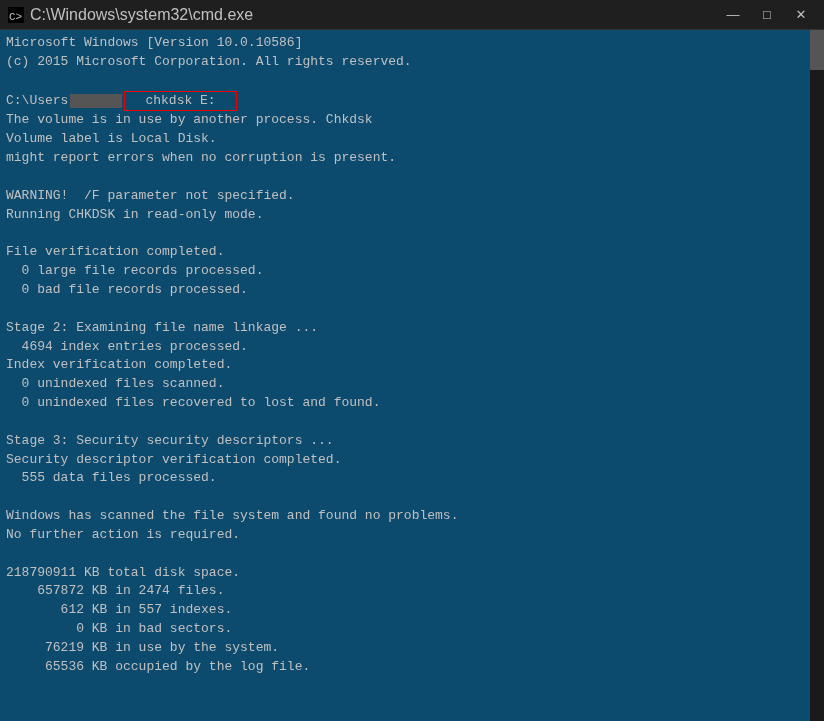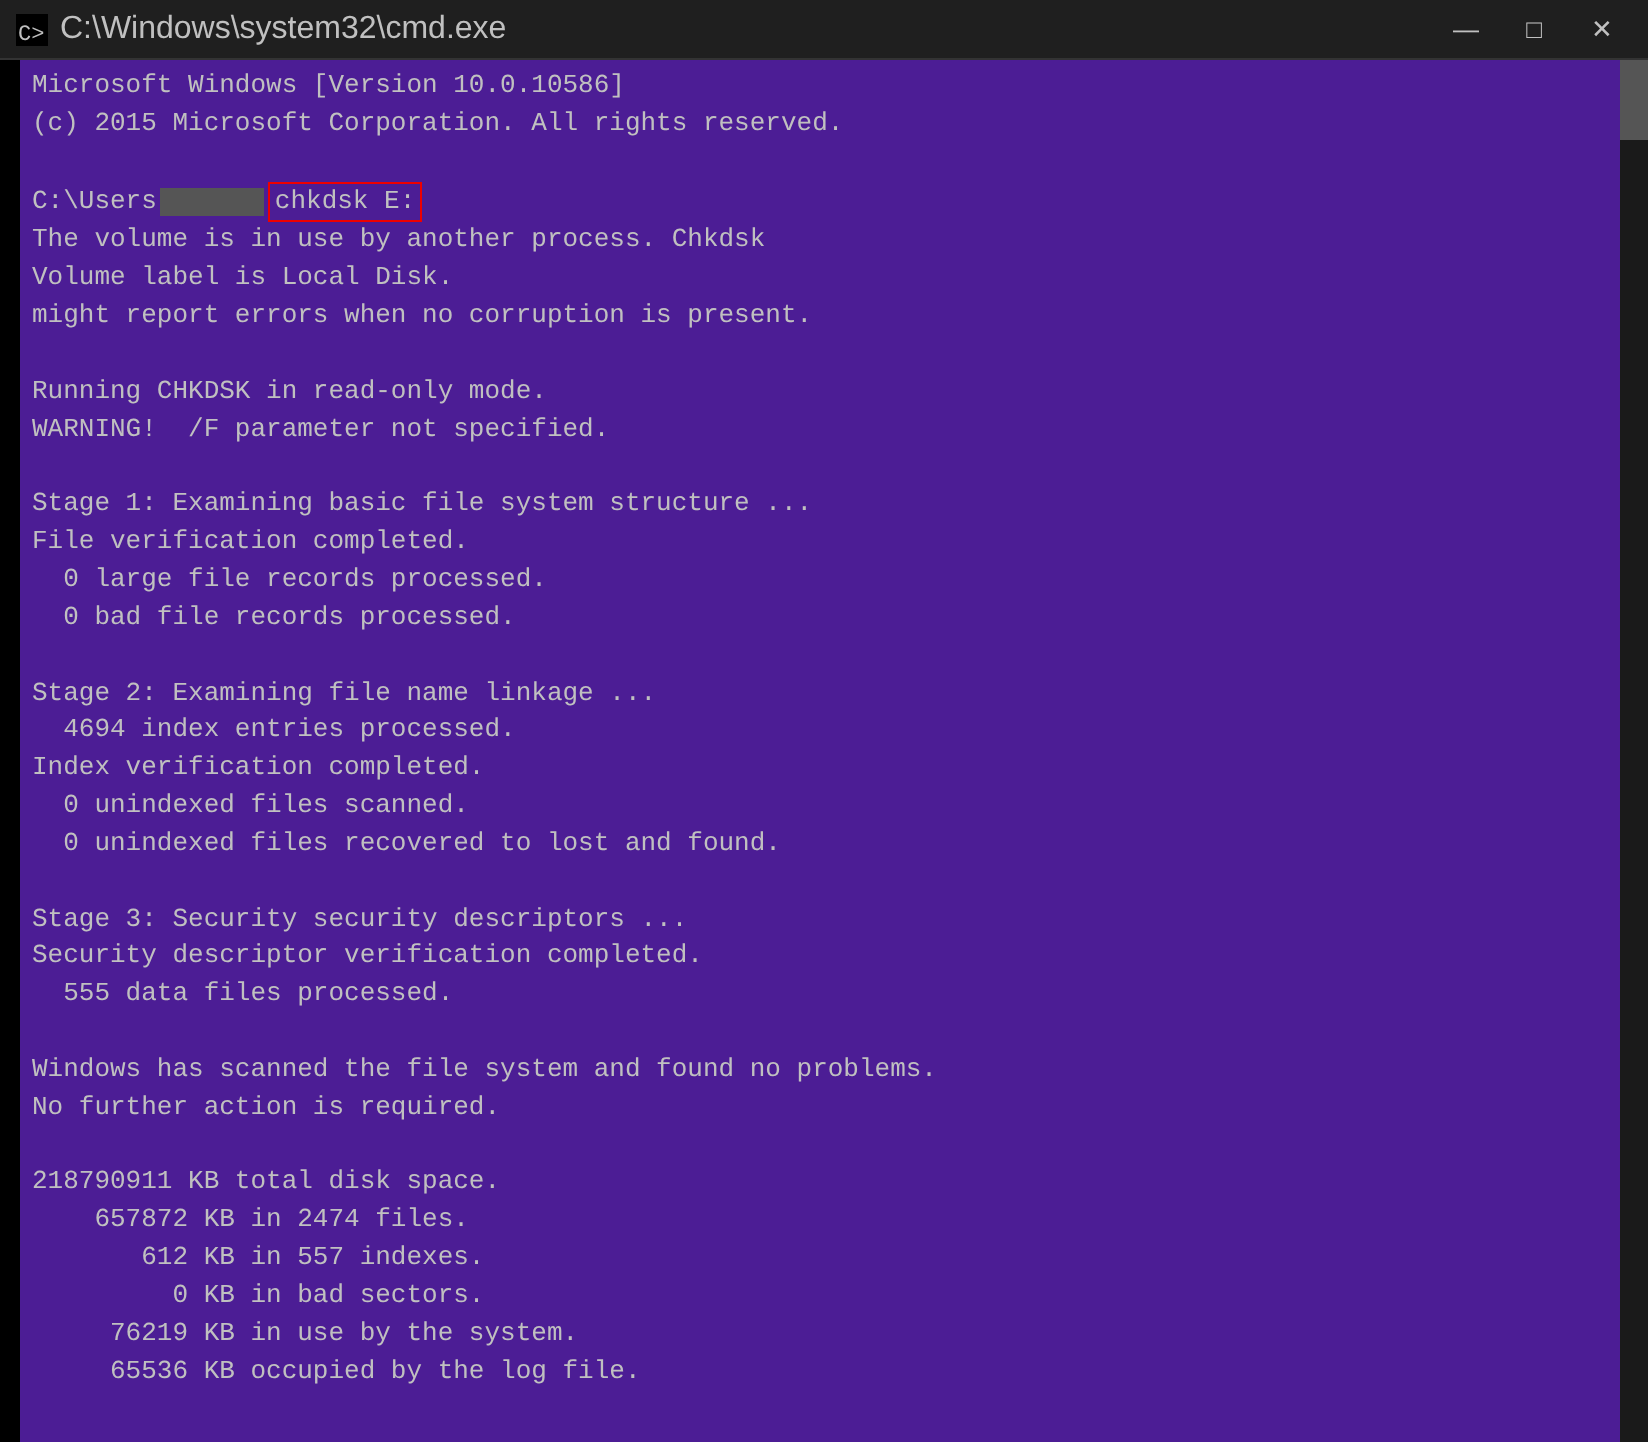--- a/index.html
+++ b/index.html
@@ -49,26 +49,25 @@
       border: none;
       color: #c0c0c0;
       font-size: 13px;
       cursor: pointer;
       display: flex;
       align-items: center;
       justify-content: center;
       font-family: Arial, sans-serif;
     }
     .terminal-body {
-      background: #4c1d95;
+      background: #0c4a6e;
       padding: 4px 6px;
       height: calc(721px - 30px);
       overflow: hidden;
       position: relative;
-      margin-left: 10px;
     }
     .line {
       line-height: 1.45;
       white-space: pre;
       color: #c0c0c0;
     }
     .line.empty {
       height: 1.45em;
     }
     .prompt-line {
@@ -84,21 +83,21 @@
       display: inline-block;
       background: #555;
       width: 52px;
       height: 14px;
       vertical-align: middle;
       margin: 0 2px;
     }
     .cmd-highlight {
       display: inline-block;
       border: 1.5px solid #e00;
-      padding: 0 2px;
+      padding: 0 20px;
       color: #c0c0c0;
     }
     .scrollbar {
       position: absolute;
       right: 0;
       top: 0;
       width: 14px;
       height: 100%;
       background: #1a1a1a;
     }
@@ -137,24 +136,23 @@
   <div class="prompt-line">
     <span class="prompt-text">C:\Users</span>
     <span class="redacted-box"></span>
     <span class="prompt-text"></span>
     <span class="cmd-highlight">chkdsk E:</span>
   </div>
   <div class="line">The volume is in use by another process. Chkdsk</div>
   <div class="line">Volume label is Local Disk.</div>
   <div class="line">might report errors when no corruption is present.</div>
   <div class="line empty"></div>
+  <div class="line">WARNING!  /F parameter not specified.</div>
   <div class="line">Running CHKDSK in read-only mode.</div>
-  <div class="line">WARNING!  /F parameter not specified.</div>
   <div class="line empty"></div>
-  <div class="line">Stage 1: Examining basic file system structure ...</div>
   <div class="line">File verification completed.</div>
   <div class="line">  0 large file records processed.</div>
   <div class="line">  0 bad file records processed.</div>
   <div class="line empty"></div>
   <div class="line">Stage 2: Examining file name linkage ...</div>
   <div class="line">  4694 index entries processed.</div>
   <div class="line">Index verification completed.</div>
   <div class="line">  0 unindexed files scanned.</div>
   <div class="line">  0 unindexed files recovered to lost and found.</div>
   <div class="line empty"></div>

